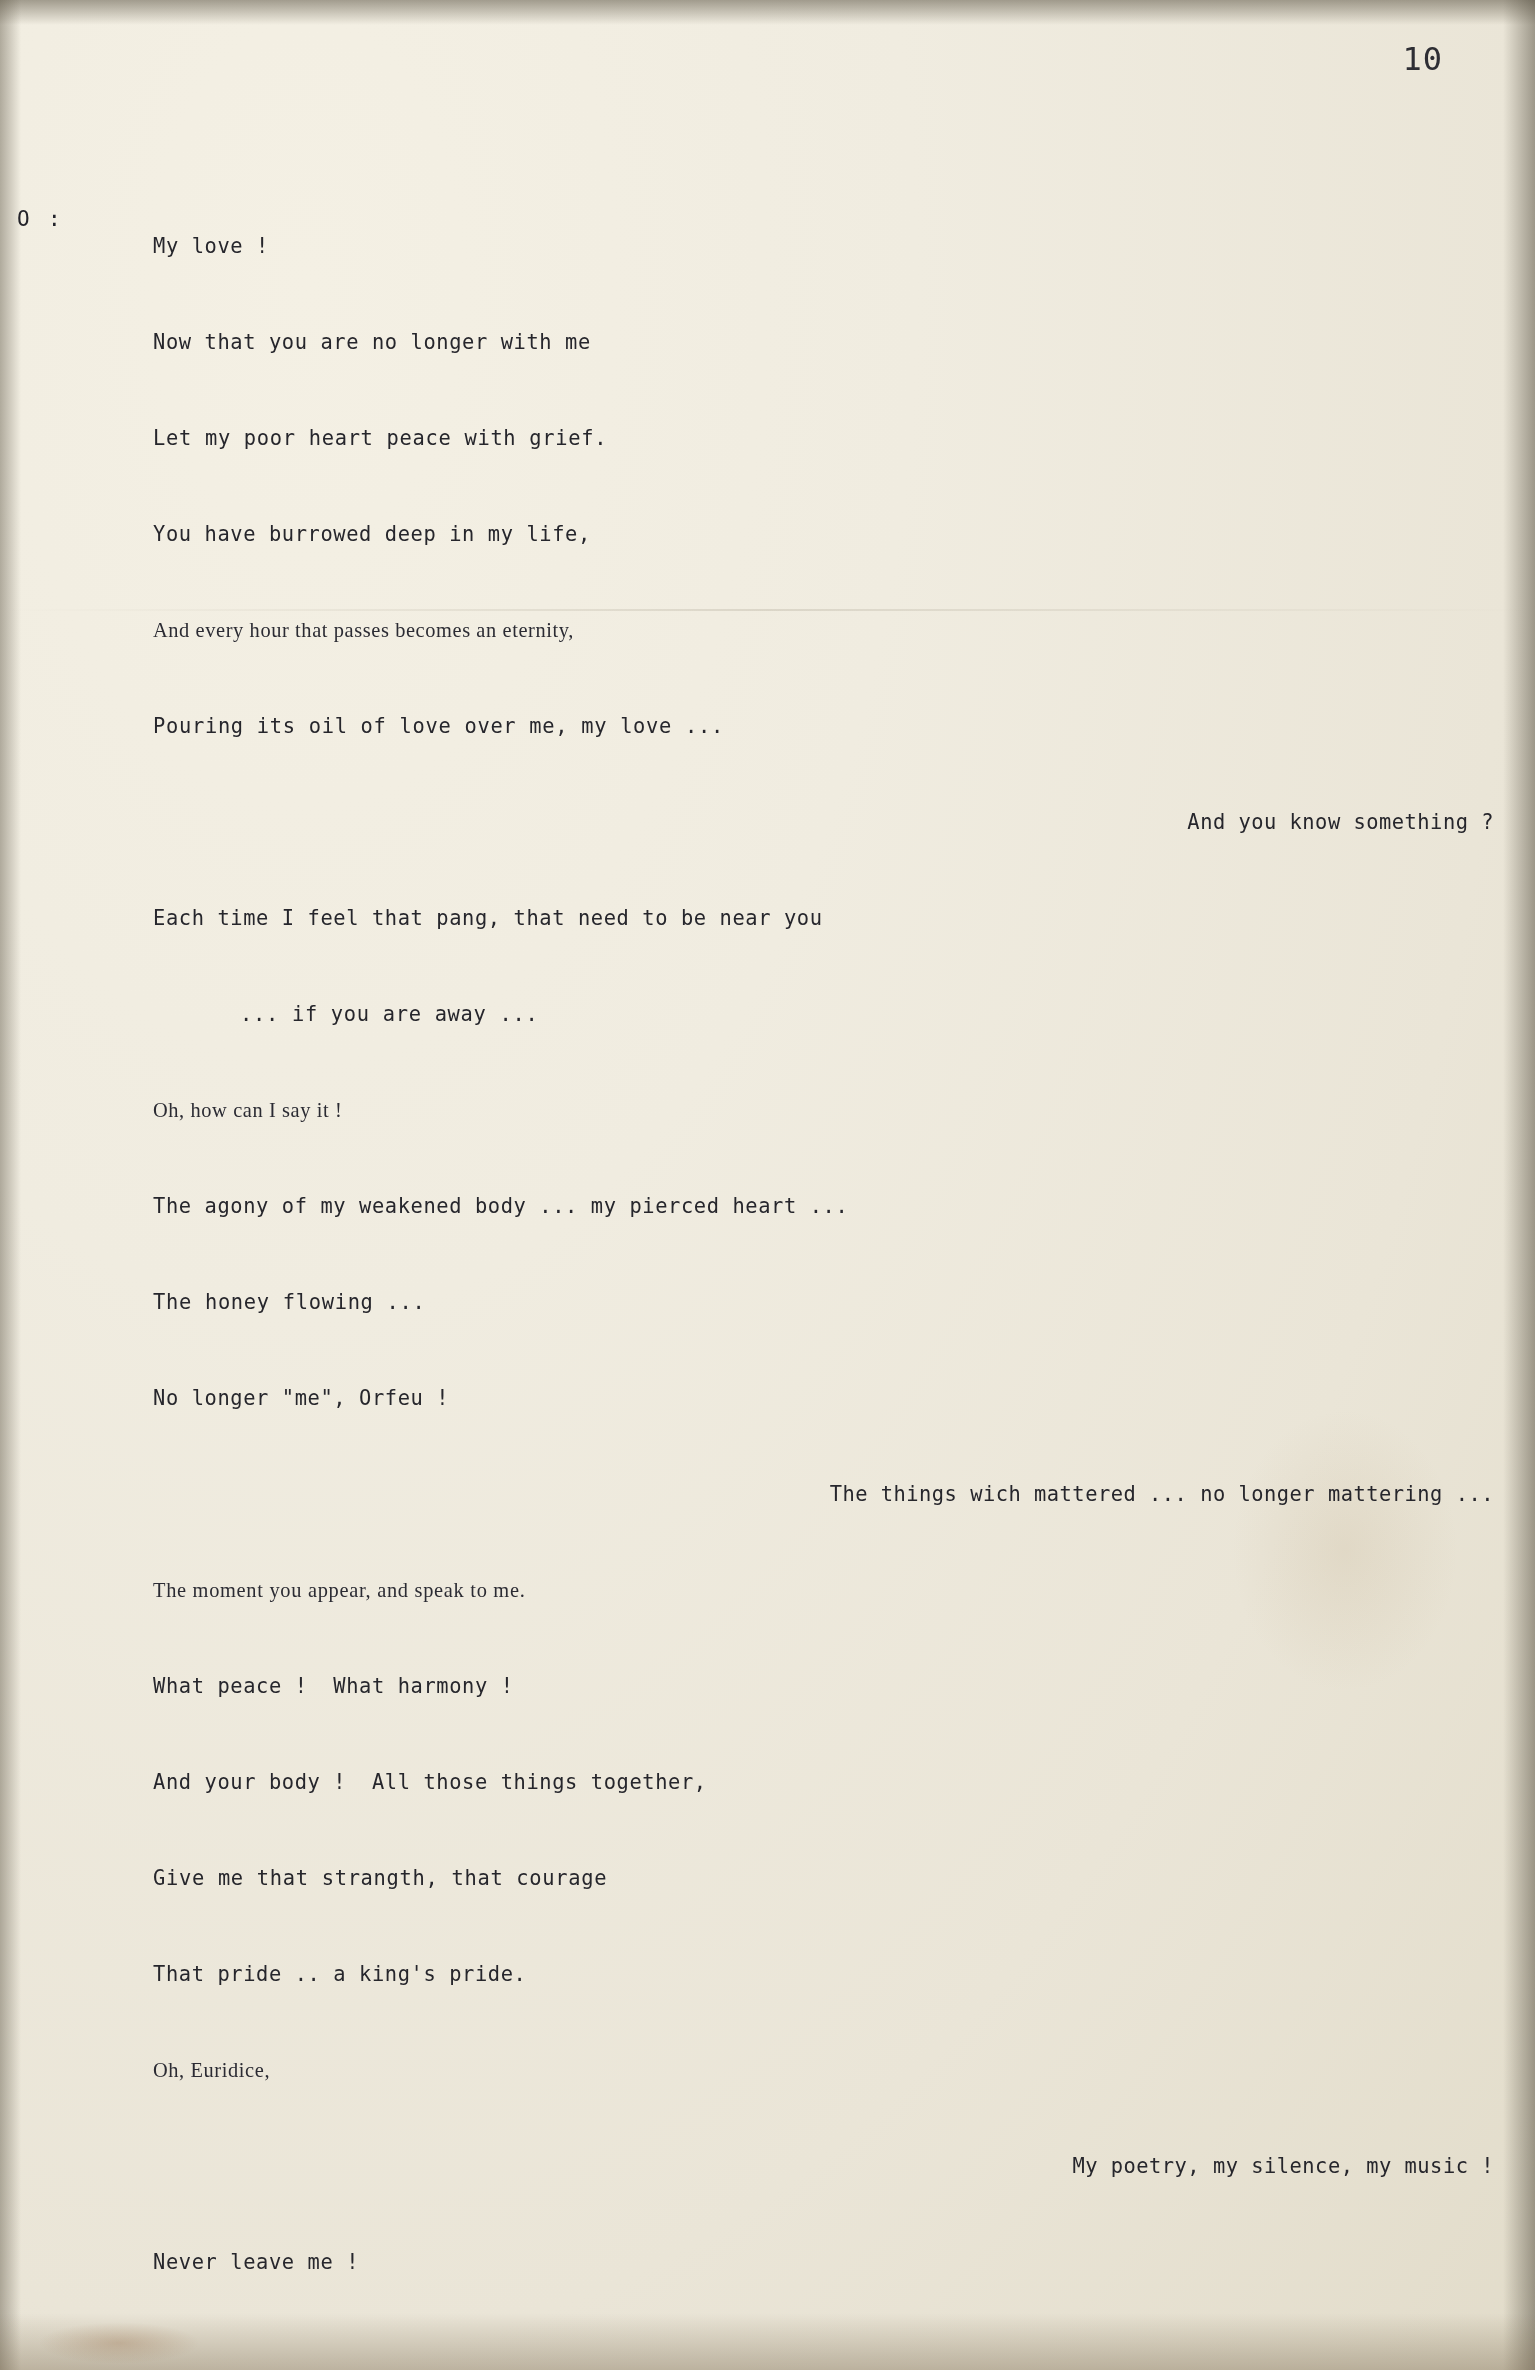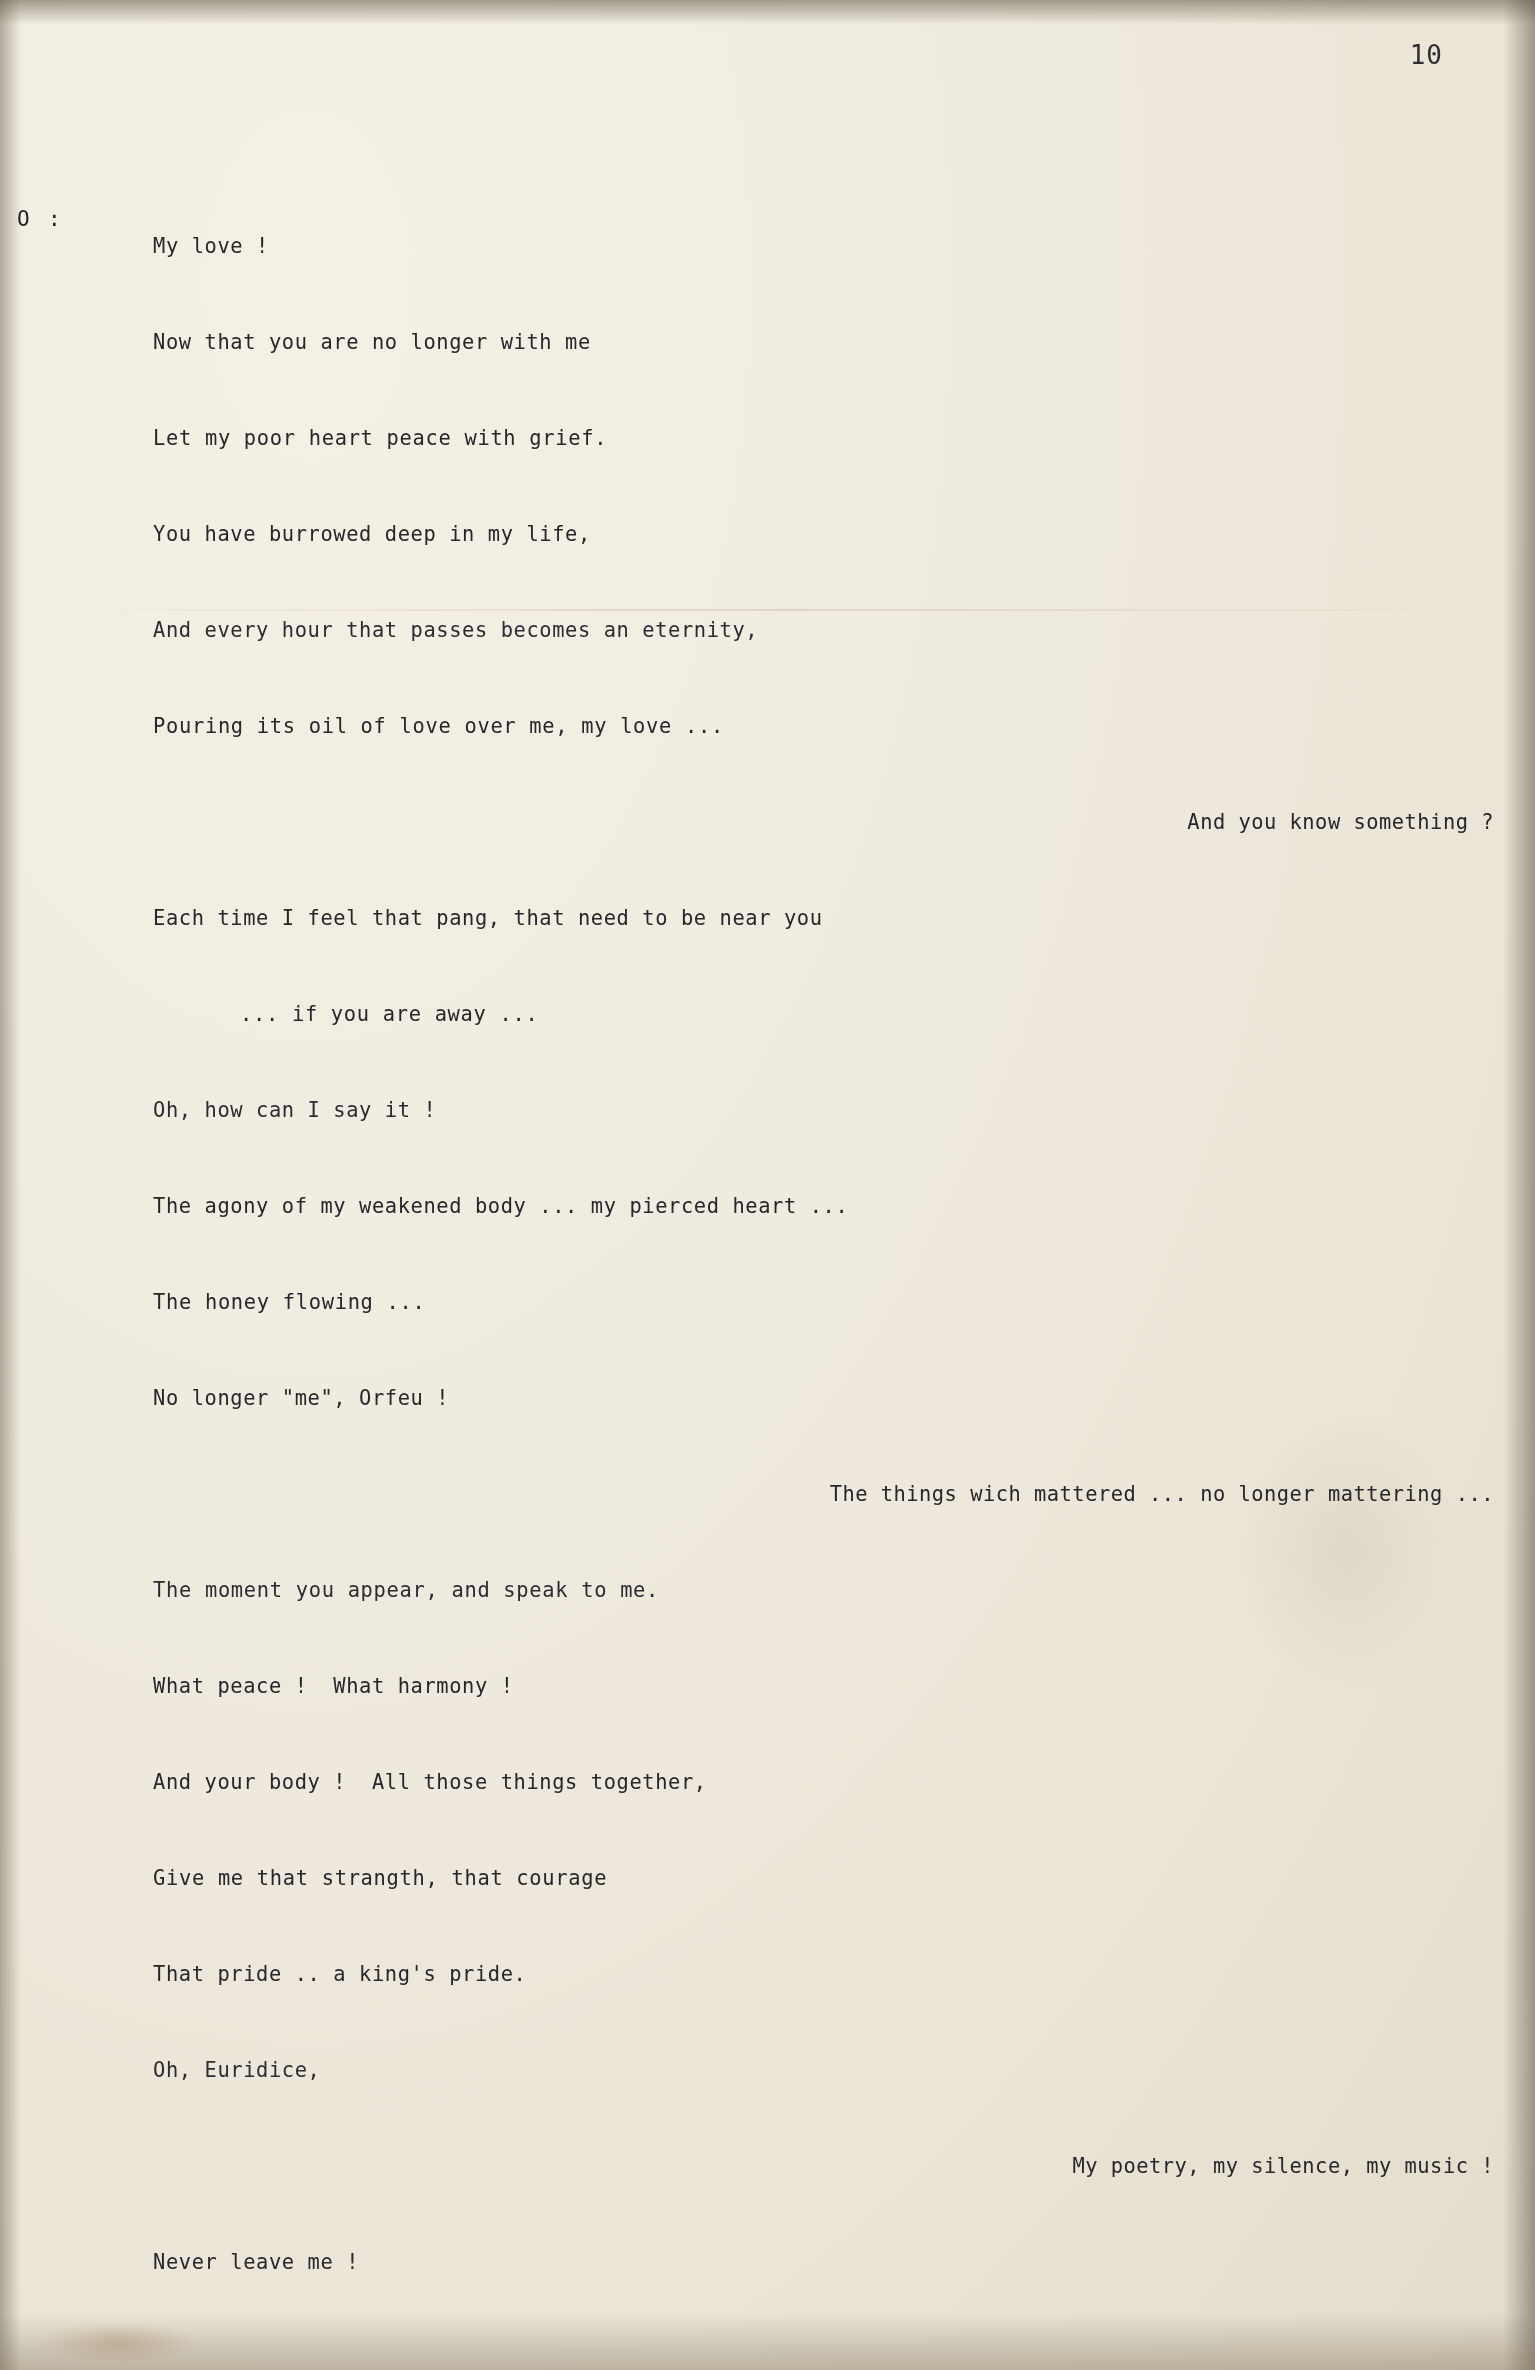--- a/index.html
+++ b/index.html
@@ -52,21 +52,21 @@
   .fold {
     position: absolute; left: 0; top: 609px; width: 100%; height: 1.9px;
     background: linear-gradient(to right, rgba(120,110,88,0.00), rgba(120,110,88,0.18), rgba(120,110,88,0.00));
     pointer-events: none;
   }
 
   .page-number {
     position: absolute;
     right: 92px;
     top: 40px;
-    font-size: 26px;
+    font-size: 32px;
     letter-spacing: 1px;
     color: #2e2e34;
   }
 
   .speaker {
     position: absolute;
     left: 17px;
     top: 207px;
     font-size: 21px;
     letter-spacing: 2.9px;
@@ -86,21 +86,21 @@
     letter-spacing: 0.6px;
     white-space: pre-wrap;
     color: #26262c;
   }
 
   .verse-main { padding-left: 93px; }
 
   .line { display: block; padding-left: 12px; }
   
   .line:nth-child(3n)   { letter-spacing: 0.7px; }
-  .line:nth-child(5n)   { color: #2b2b33; }
+  .line:nth-child(5n)   { color: #2b2b33; font-family: Liberation Serif, serif; }
   .line:nth-child(7n)   { letter-spacing: 0.5px; text-align: right; }
   .line.indent-plus     { margin-left: 87px; }
 </style>
 </head>
 <body>
 
 <div class="page">
 
   <div class="edge-top"></div>
   <div class="edge-left"></div>

